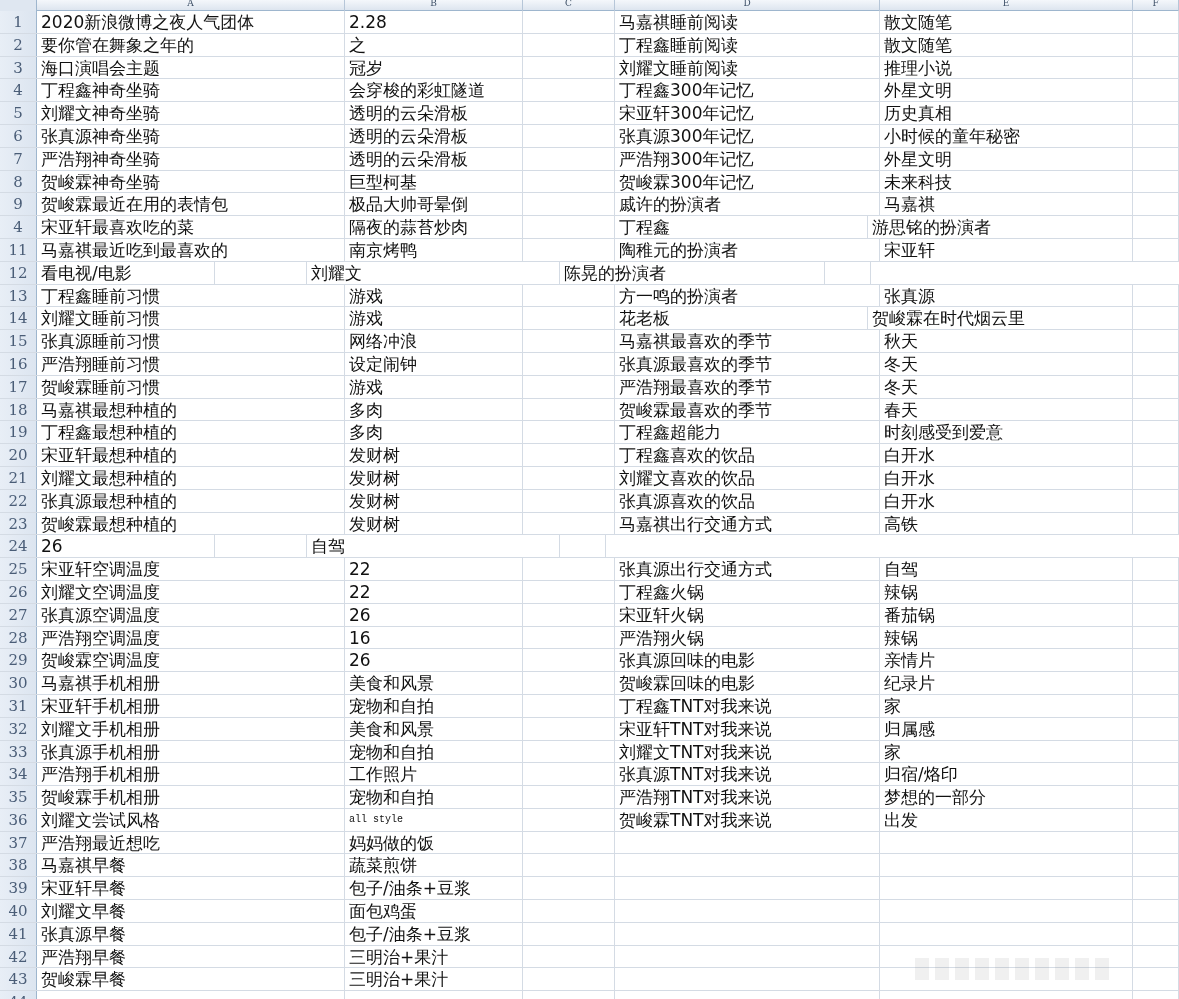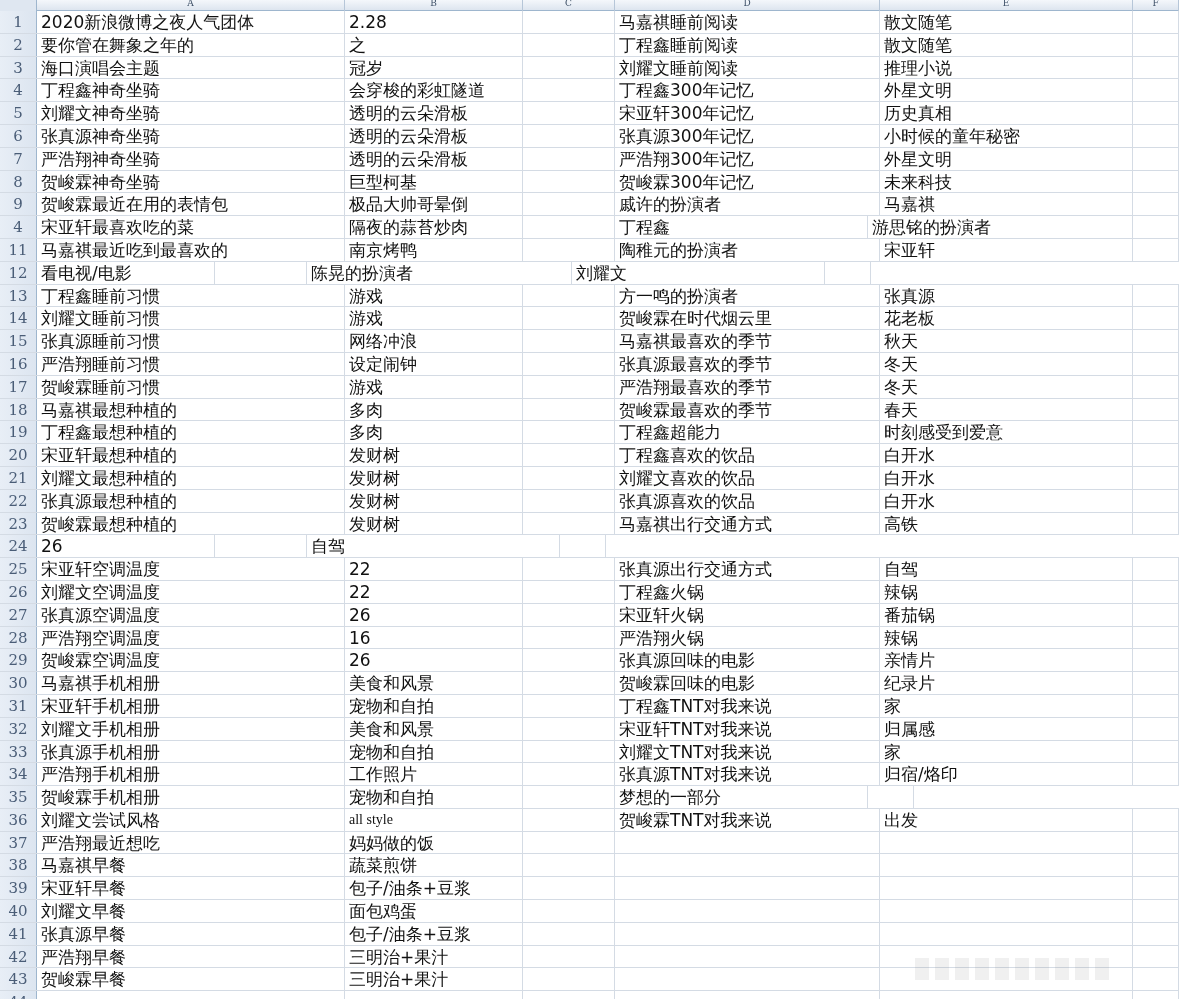--- a/index.html
+++ b/index.html
@@ -11,21 +11,21 @@
   .corner { width: 37px; height: 11px; background: #dfe7f1; border-right: 1px solid #9eb6ce; }
   .colhdr { height: 11px; border-right: 1px solid #b6c6d8; font-size: 9px; line-height: 6px;
     text-align: center; color: #3d4f66; overflow: hidden; font-family: "DejaVu Serif", serif; }
   .rows { position: absolute; left: 0; top: 11px; width: 1179px; }
   .row { display: flex; height: 22.8px; border-bottom: 1px solid #d4dbe4; }
   .rowhdr { width: 37px; flex: none; background: linear-gradient(90deg, #e8eef6, #dce5f0);
     border-right: 1px solid #9eb6ce; color: #4a5d77; font-size: 15px; text-align: center;
     line-height: 22px; font-family: "DejaVu Serif", serif; }
   .cell { flex: none; border-right: 1px solid #d4dbe4; font-size: 17px; line-height: 22px;
     color: #111; padding-left: 4px; white-space: nowrap; overflow: visible; }
-  .cell.mono { font-family: Liberation Serif, serif; font-size: 14px; }
+  .cell.mono { font-family: Liberation Mono, monospace; font-size: 10px; }
   .cA { width: 308px; } .cB { width: 178px; } .cC { width: 92px; }
   .cD { width: 265px; } .cE { width: 253px; } .cF { width: 46px; }
   .watermark { position: absolute; left: 915px; top: 952px; width: 260px; height: 34px;
     opacity: 0.12; display: flex; gap: 6px; align-items: center; }
   .watermark span { display: block; height: 22px; width: 14px; background: #888; }
 </style>
 </head>
 <body>
 
 <div class="sheet">
@@ -146,42 +146,42 @@
     <div class="cell cC"></div>
     <div class="cell cD">陶稚元的扮演者</div>
     <div class="cell cE">宋亚轩</div>
     <div class="cell cF"></div>
   </div>
 
   <div class="row">
     <div class="rowhdr">12</div>
     <div class="cell cB">看电视/电影</div>
     <div class="cell cC"></div>
+    <div class="cell cE">刘耀文</div>
     <div class="cell cD">陈晃的扮演者</div>
-    <div class="cell cE">刘耀文</div>
     <div class="cell cF"></div>
   </div>
 
   <div class="row">
     <div class="rowhdr">13</div>
     <div class="cell cA">丁程鑫睡前习惯</div>
     <div class="cell cB">游戏</div>
     <div class="cell cC"></div>
     <div class="cell cD">方一鸣的扮演者</div>
     <div class="cell cE">张真源</div>
     <div class="cell cF"></div>
   </div>
 
   <div class="row">
     <div class="rowhdr">14</div>
     <div class="cell cA">刘耀文睡前习惯</div>
     <div class="cell cB">游戏</div>
     <div class="cell cC"></div>
+    <div class="cell cE">花老板</div>
     <div class="cell cD">贺峻霖在时代烟云里</div>
-    <div class="cell cE">花老板</div>
     <div class="cell cF"></div>
   </div>
 
   <div class="row">
     <div class="rowhdr">15</div>
     <div class="cell cA">张真源睡前习惯</div>
     <div class="cell cB">网络冲浪</div>
     <div class="cell cC"></div>
     <div class="cell cD">马嘉祺最喜欢的季节</div>
     <div class="cell cE">秋天</div>
@@ -374,20 +374,21 @@
     <div class="cell cD">张真源TNT对我来说</div>
     <div class="cell cE">归宿/烙印</div>
     <div class="cell cF"></div>
   </div>
 
   <div class="row">
     <div class="rowhdr">35</div>
     <div class="cell cA">贺峻霖手机相册</div>
     <div class="cell cB">宠物和自拍</div>
     <div class="cell cC"></div>
+    <div class="cell cD">严浩翔TNT对我来说</div>
     <div class="cell cE">梦想的一部分</div>
     <div class="cell cF"></div>
   </div>
 
   <div class="row">
     <div class="rowhdr">36</div>
     <div class="cell cA">刘耀文尝试风格</div>
     <div class="cell cB mono">all style</div>
     <div class="cell cC"></div>
     <div class="cell cD">贺峻霖TNT对我来说</div>

